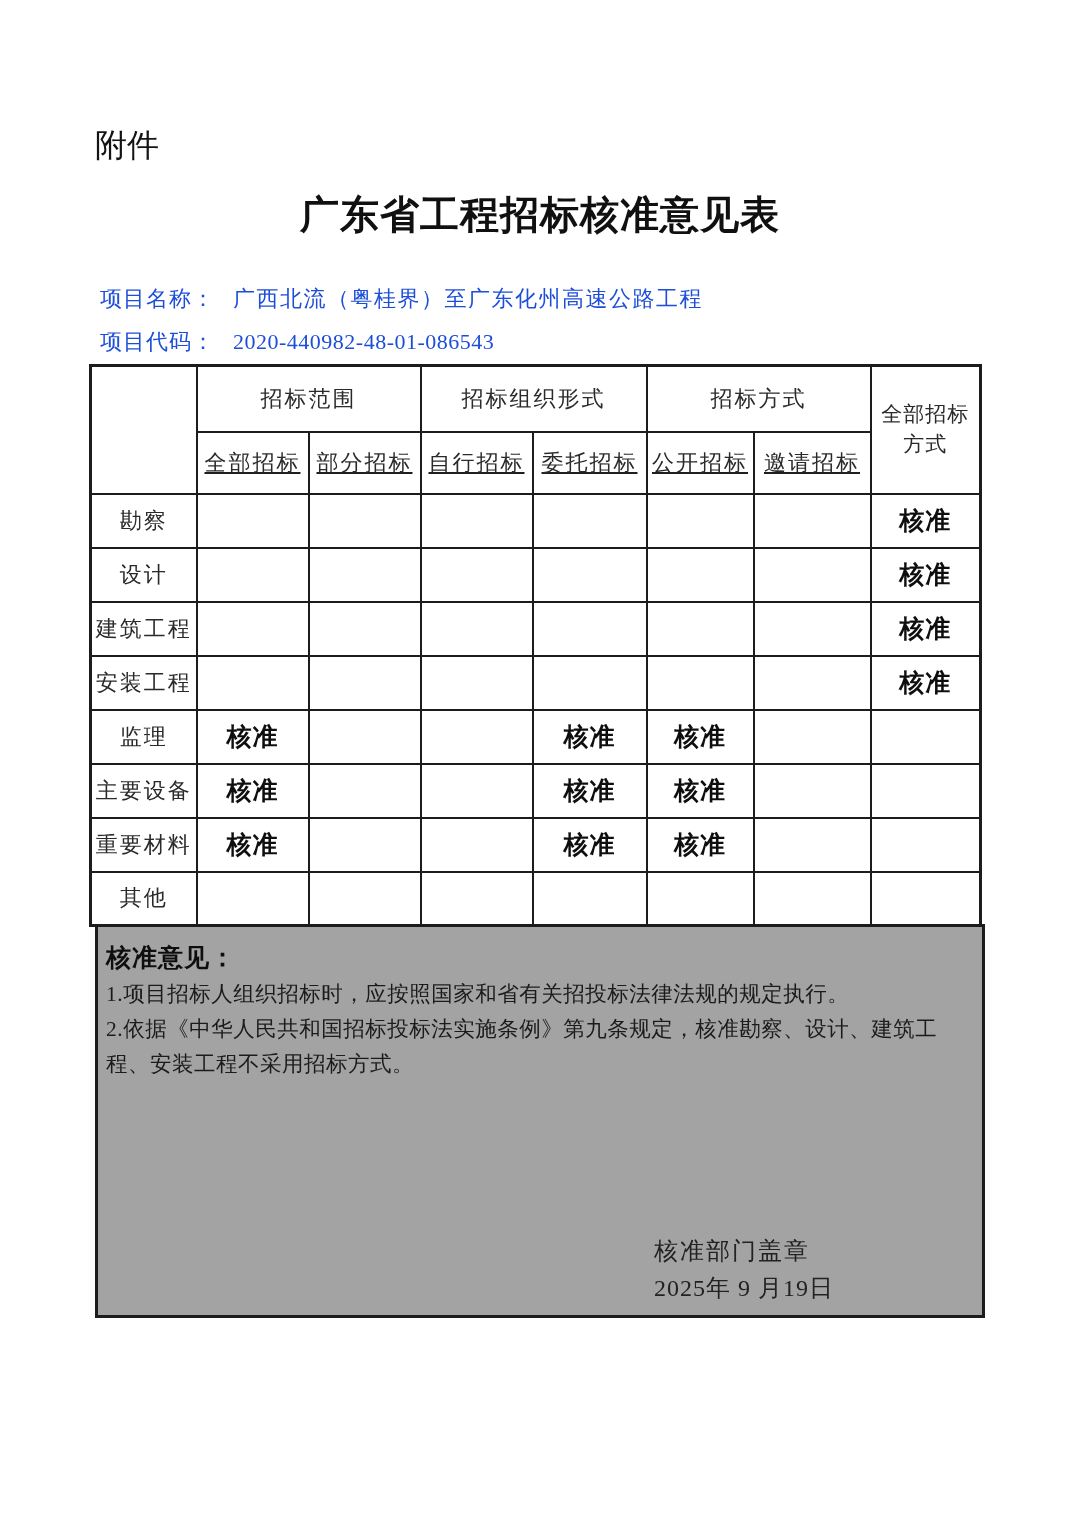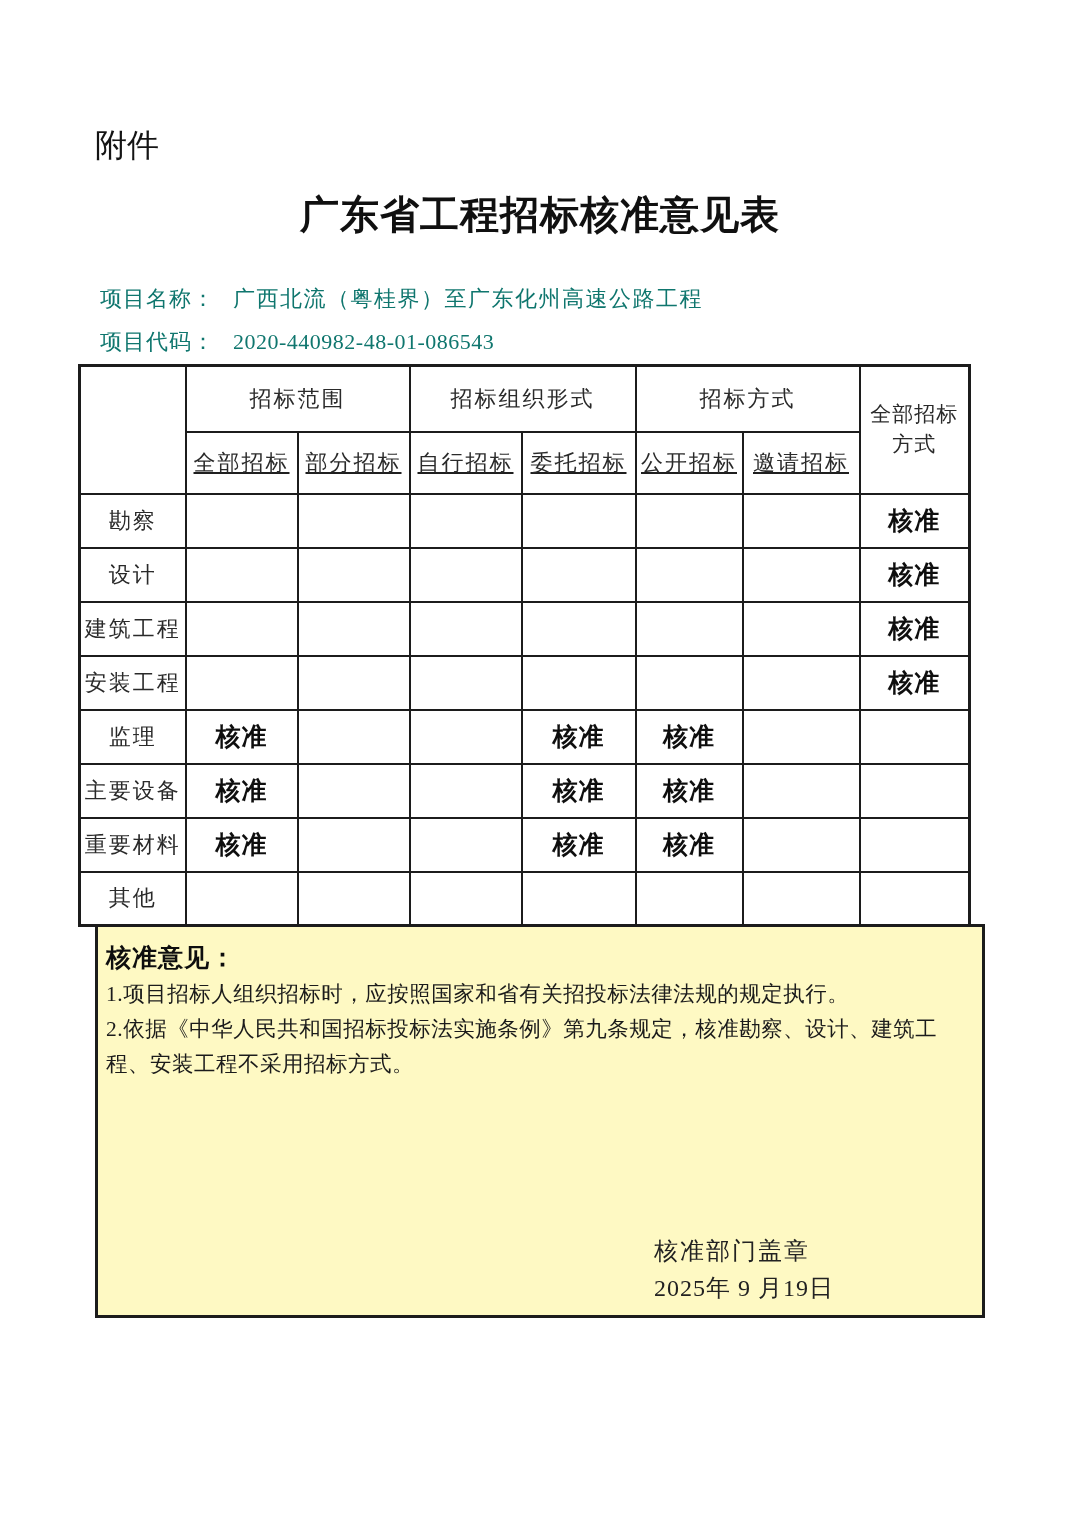--- a/index.html
+++ b/index.html
@@ -32,32 +32,32 @@
     font-weight: bold;
     font-size: 39px;
     letter-spacing: 1px;
     color: #101010;
   }
   .proj-line {
     position: absolute;
     left: 100px;
     font-size: 22px;
     letter-spacing: 1px;
-    color: #0f766e;
+    color: #1d4ed8;
     white-space: nowrap;
     text-align: right;
   }
   .proj-name { top: 284px; }
   .proj-code { top: 327px; }
   .proj-line .value { margin-left: 18px; letter-spacing: 1.5px; }
   .proj-code .value { letter-spacing: 0.5px; }
 
   table.approval {
     position: absolute;
-    left: 78px;
+    left: 89px;
     top: 364px;
     width: 890px;
     border-collapse: collapse;
     table-layout: fixed;
   }
   table.approval th, table.approval td {
     border: 2px solid #1c1c1c;
     text-align: center;
     vertical-align: middle;
     padding: 0;
@@ -89,21 +89,21 @@
     letter-spacing: 1px;
     color: #0e0e0e;
   }
   .opinion-box {
     position: absolute;
     left: 95px;
     top: 924px;
     width: 890px;
     height: 394px;
     border: 3px solid #1c1c1c;
-    background: #fef9c3;
+    background: #a3a3a3;
   }
   .opinion-heading {
     margin: 14px 0 3px 0;
     padding-left: 8px;
     font-family: "Liberation Sans", sans-serif;
     font-weight: bold;
     font-size: 25px;
     letter-spacing: 1px;
     color: #0e0e0e;
   }

